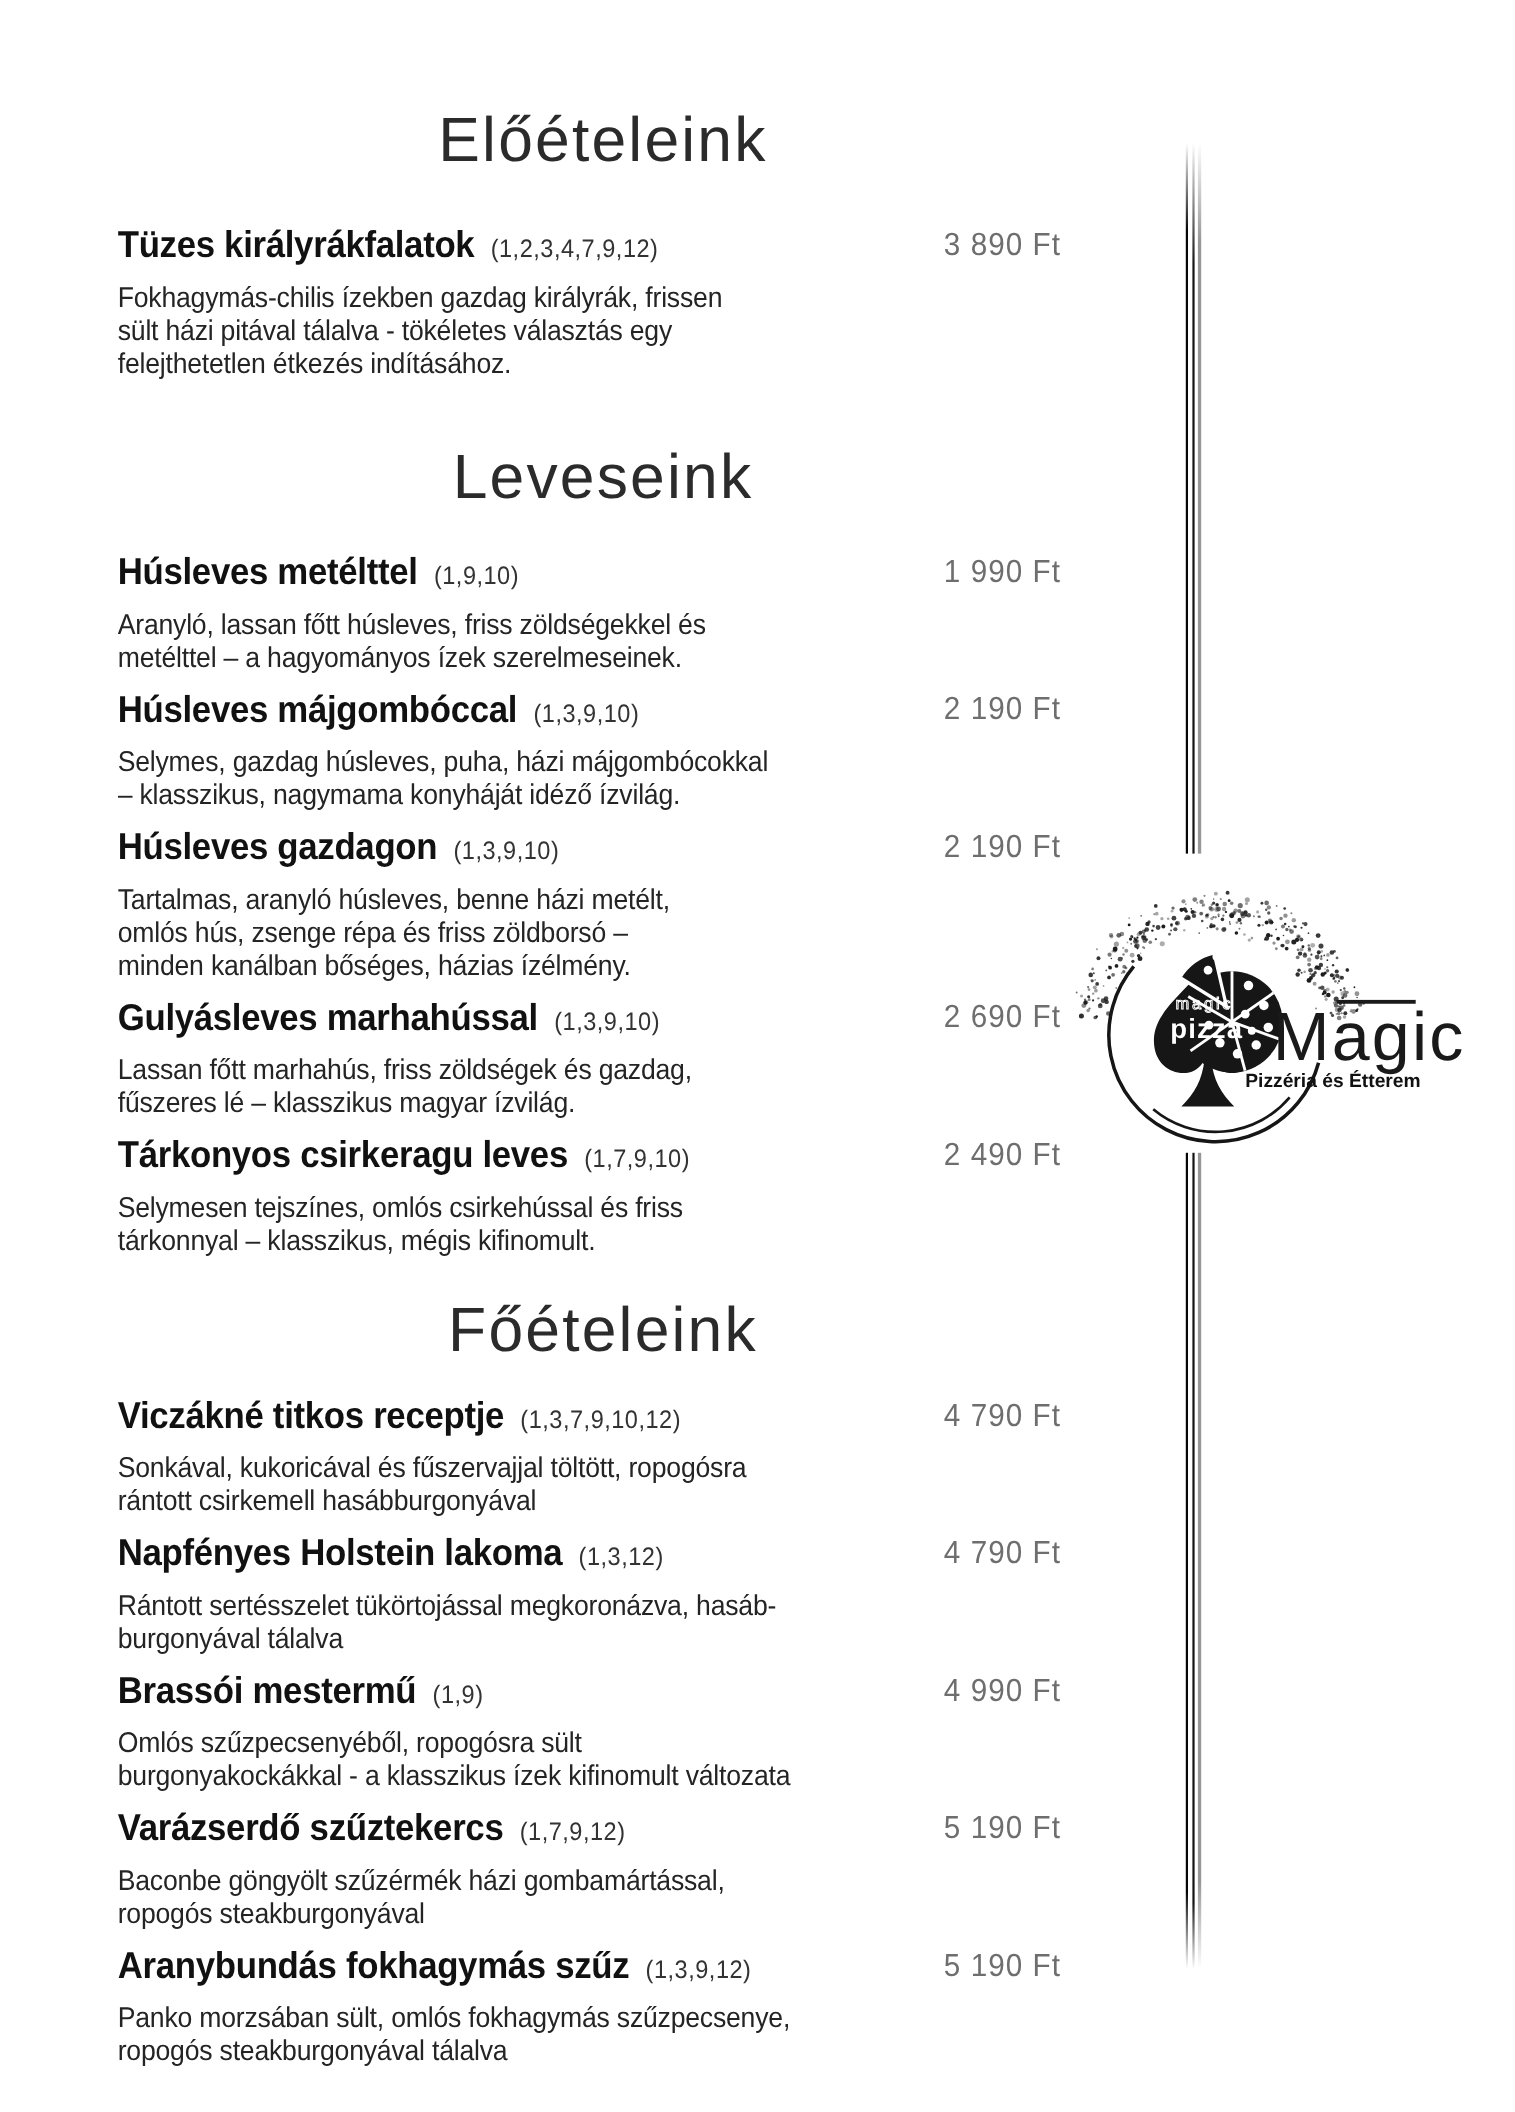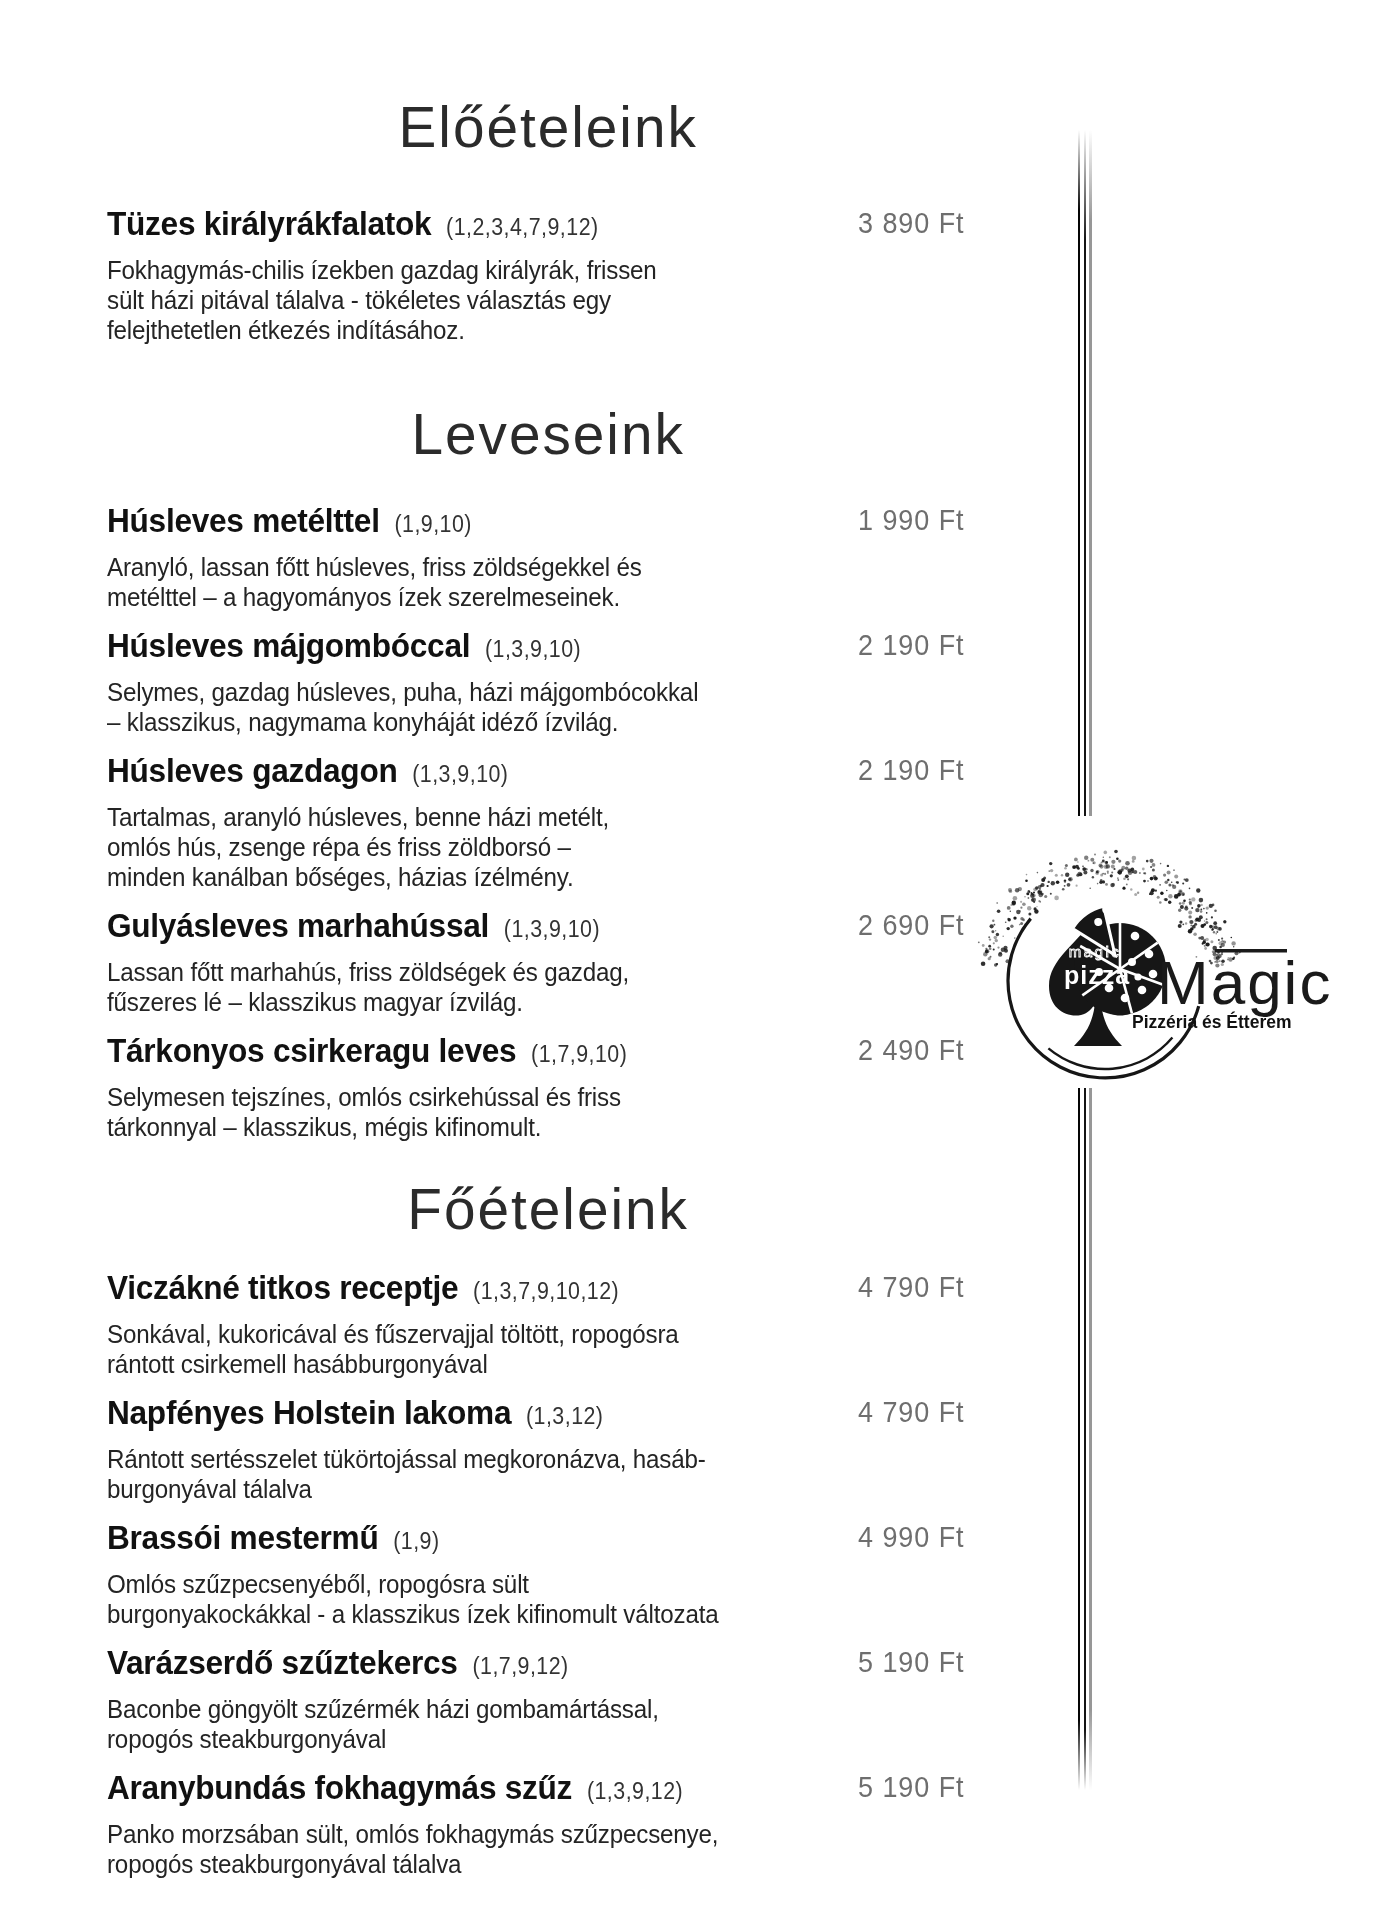--- a/index.html
+++ b/index.html
@@ -39,21 +39,21 @@
   }
   
   .vline{position:absolute;top:130px;height:1660px;}
   #vl1{left:1078px;width:2px;
     background:linear-gradient(to bottom,rgba(0,0,0,0) 0,#050505 80px,#050505 calc(100% - 70px),rgba(0,0,0,0) 100%);}
   #vl2{left:1083.5px;width:2px;
     background:linear-gradient(to bottom,rgba(0,0,0,0) 0,#141414 110px,#141414 calc(100% - 60px),rgba(0,0,0,0) 100%);}
   #vl3{left:1088.5px;width:3px;
     background:linear-gradient(to bottom,rgba(0,0,0,0) 0,#979797 90px,#979797 calc(100% - 80px),rgba(0,0,0,0) 100%);}
   
-  #logo{position:absolute;left:975px;top:816px;width:372px;height:272px;background:#fff;z-index:2;text-decoration:underline;}
+  #logo{position:absolute;left:975px;top:776px;width:372px;height:272px;background:#fff;z-index:2;text-decoration:underline;}
   #logo svg{display:block;}
   .wordmark{font-family:"Liberation Sans",sans-serif;font-weight:300;letter-spacing:2px;}
   .tagline{font-family:"Liberation Sans",sans-serif;font-weight:700;}
   .badge-top{font-family:"Liberation Sans",sans-serif;font-weight:400;letter-spacing:2.5px;}
   .badge-bottom{font-family:"Liberation Sans",sans-serif;font-weight:700;letter-spacing:1px;}
 </style>
 </head>
 <body>
 
 <div class="vline" id="vl1"></div>

